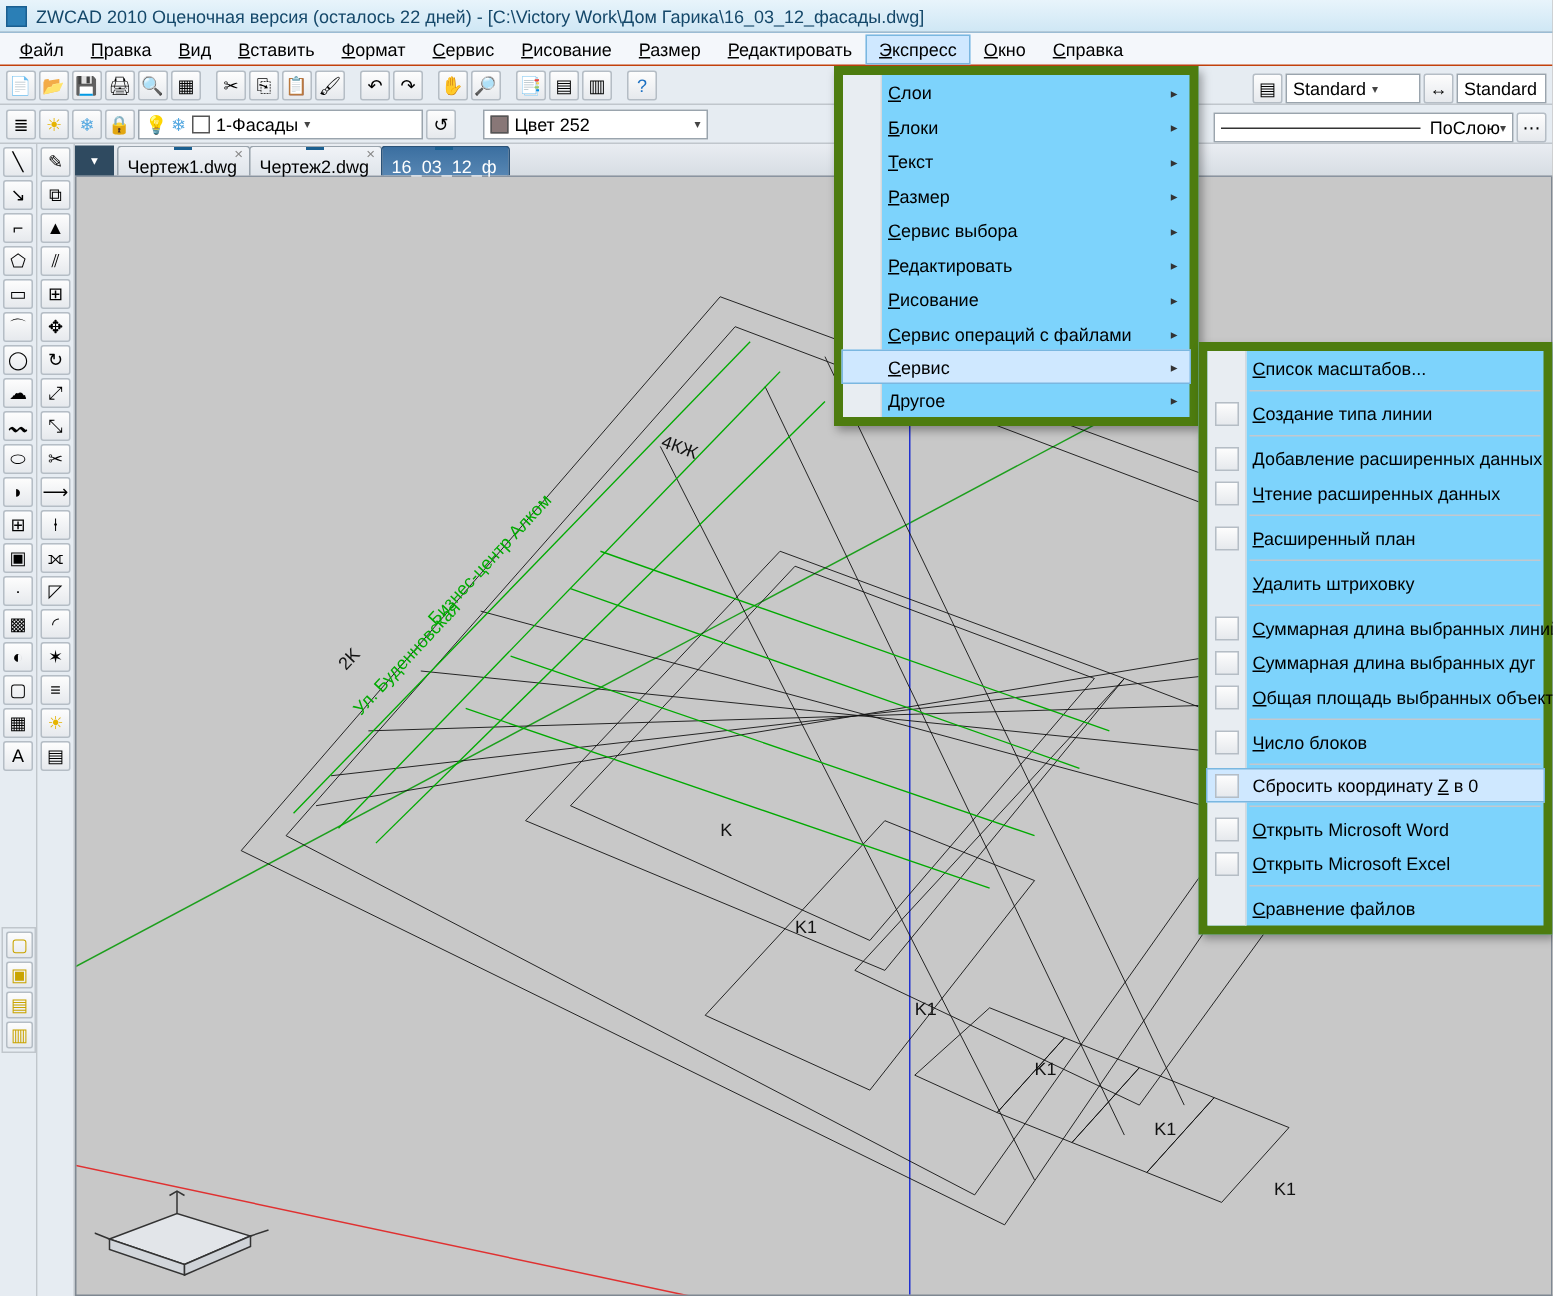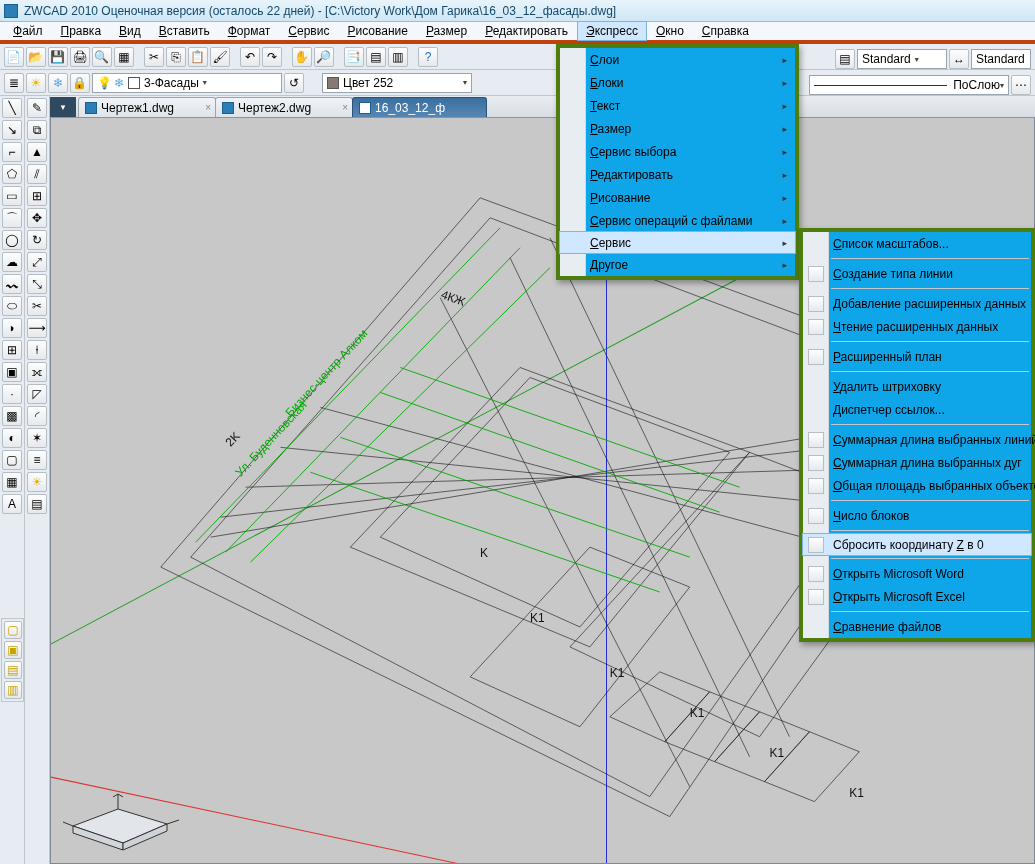--- a/index.html
+++ b/index.html
@@ -2,21 +2,21 @@
 <html><head>
 <meta charset="utf-8">
 <style>
   * { box-sizing: border-box; margin: 0; padding: 0; font-family: "Segoe UI", Tahoma, sans-serif; font-size: 12px; }
   body { width: 1035px; height: 864px; background: #c8c8c8; overflow: hidden; position: relative; }
 
   .titlebar { height: 22px; background: linear-gradient(#e8f4fb,#cfe7f5); display:flex; align-items:center; padding-left:4px; border-bottom:1px solid #9bbcd4;}
   .titlebar .app-icon { width:14px; height:14px; background:#2b7fb6; border:1px solid #1a5f90; margin-right:6px; display:inline-block;}
   .titlebar .title-text { color:#15486a; font-size:12px;}
 
-  .menubar { height:22px; background:#f4f7fb; display:flex; align-items:center; padding-left:4px; border-bottom:4px solid #c2410c;}
+  .menubar { height:22px; background:#f4f7fb; display:flex; align-items:center; padding-left:4px; border-bottom:1px solid #c2410c;}
   .menubar .mitem { padding:3px 9px; cursor:default;}
   .menubar .mitem.active { background:#cfe8ff; border:1px solid #7ab7e0; padding:2px 8px;}
 
   .toolbar-row { height:26px; background:#e6ecf2; border-bottom:1px solid #c0c6cc; display:flex; align-items:center; padding:0 4px; gap:2px;}
   .tbtn { width:20px; height:20px; background:linear-gradient(#fdfdfd,#e6e9ed); border:1px solid #b5bdc5; border-radius:2px; display:flex; align-items:center; justify-content:center;}
   .tbtn.sep { width:6px; background:none; border:none;}
   .combo { height:20px; background:#fff; border:1px solid #9aa4ad; display:flex; align-items:center; padding:0 4px; font-size:11px;}
   .combo .caret { margin-left:4px; font-size:8px; color:#444;}
   .swatch { width:12px; height:12px; border:1px solid #555; margin-right:4px; display:inline-block;}
 
@@ -24,37 +24,37 @@
   .left-toolbox { width:25px; background:#e6ecf2; border-right:1px solid #c0c6cc; display:flex; flex-direction:column; padding-top:2px; gap:2px;}
   .left-toolbox .tbtn { width:20px; height:20px; margin:0 auto;}
   .left-toolbox2 { width:25px; background:#e6ecf2; border-right:1px solid #c0c6cc; display:flex; flex-direction:column; padding-top:2px; gap:2px;}
   .left-toolbox2 .tbtn { width:20px; height:20px; margin:0 auto;}
   .left-floating { position:absolute; left:1px; top:522px; width:23px; background:#e6ecf2; border:1px solid #c0c6cc; display:flex; flex-direction:column; gap:2px; padding:2px; z-index:5;}
   .left-floating .tbtn{width:18px;height:18px;}
 
   .canvas-wrap { flex:1; display:flex; flex-direction:column; background:#c8c8c8; position:relative;}
   .tabstrip { height:22px; background:linear-gradient(#e9edf2,#d7dde3); display:flex; align-items:flex-end; padding-left:28px; gap:0; border-bottom:1px solid #8a94a0;}
   .tabstrip .navbox { position:absolute; left:0; width:26px; height:20px; background:#2f4a60; display:flex; align-items:center; justify-content:center; color:#fff; font-size:9px;}
-  .tab { height:20px; padding:0 41px 0 6px; background:linear-gradient(#f0f3f7,#dfe4ea); border:1px solid #9aa4ad; border-bottom:none; border-top-left-radius:3px; border-top-right-radius:3px; display:flex; align-items:center; gap:4px; margin-right:-1px; position:relative;}
+  .tab { height:20px; padding:0 8px 0 6px; background:linear-gradient(#f0f3f7,#dfe4ea); border:1px solid #9aa4ad; border-bottom:none; border-top-left-radius:3px; border-top-right-radius:3px; display:flex; align-items:center; gap:4px; margin-right:-1px; position:relative;flex-direction:column;}
   .tab .ficon { width:12px; height:12px; background:#2b7fb6; border:1px solid #1a5f90;}
   .tab.active { background:linear-gradient(#3b6fa0,#5786b3); color:#fff; border-color:#2a5278;}
   .tab .close { position:absolute; right:4px; font-size:10px; color:#888;}
 
   .canvas { flex:1; background:#c8c8c8; position:relative; overflow:hidden; border:1px solid #7f8892; border-top:none;}
   .canvas .gridaxis-x { position:absolute; left:0; width:1200px; height:1px; background:#e03030; transform-origin:left center;}
   .canvas .gridaxis-y { position:absolute; height:1200px; width:1px; background:#1d6f1d; transform-origin:center top;}
   .canvas .blueaxis { position:absolute; height:720px; width:1px; background:#2030d0; top:60px; left:555px;}
   .canvas .drawing { position:absolute; inset:0;}
   .canvas svg { position:absolute; inset:0;}
 
   .navwidget { position:absolute; left:12px; bottom:12px; width:120px; height:60px;}
   .navwidget svg { width:100%; height:100%;}
 
   
-  .menu { position:absolute; background:#0ea5e9; border:4px solid #4d7c0f; box-shadow:2px 3px 6px rgba(0,0,0,.35); z-index:50;}
+  .menu { position:absolute; background:#7dd3fc; border:6px solid #4d7c0f; box-shadow:2px 3px 6px rgba(0,0,0,.35); z-index:50;}
   .menu .row { height:23px; display:flex; align-items:center; padding:0 26px 0 30px; white-space:nowrap; position:relative;}
   .menu .row.hl { background:#cfe8ff; border:1px solid #7ab7e0; margin:-1px;}
   .menu .row .arrow { position:absolute; right:8px; font-size:9px; color:#333;}
   .menu .iconcol { position:absolute; left:0; top:0; bottom:0; width:26px; background:#e8edf2; border-right:1px solid #d4d9de;}
   .menu .pad { position:relative;}
   .menu .sep { height:1px; margin:3px 2px 3px 28px; background:#c3c8ce;}
   .menu .micon { position:absolute; left:5px; width:16px; height:16px; background:linear-gradient(#fdfdfd,#e6e9ed); border:1px solid #b5bdc5;}
   .menu .u { text-decoration:underline;}
 
   .rstrip { position:absolute; top:48px; right:0; height:22px; display:flex; align-items:center; gap:2px; padding:0 4px;}
@@ -110,21 +110,21 @@
 
 <div class="toolbar-row">
   <div class="tbtn">≣</div>
   <div class="tbtn" style="color:#e6b400;">☀</div>
   <div class="tbtn" style="color:#52a7e0;">❄</div>
   <div class="tbtn">🔒</div>
   <div class="combo" style="width:190px;">
     <span style="color:#e6b400;">💡</span>
       <span style="color:#52a7e0;margin-left:2px;">❄</span>
     <span class="swatch" style="background:#fff;margin-left:4px;"></span>
-    <span>3-Фасады</span>
+    <span>1-Фасады</span>
     <span class="caret">▾</span>
   </div>
   <div class="tbtn">↺</div>
   <div style="width:14px"></div>
   <div class="combo" style="width:150px;">
     <span class="swatch" style="background:#877;"></span>
     <span>Цвет 252</span>
     <span class="caret" style="margin-left:auto;">▾</span>
   </div>
 </div>
@@ -361,23 +361,20 @@
       </div>
       <div class="sep"></div>
       <div class="row">
         <span class="micon"></span>
         <span><span class="u">Р</span>асширенный план</span>
       </div>
       <div class="sep"></div>
       <div class="row">
         <span><span class="u">У</span>далить штриховку</span>
       </div>
-      <div class="row">
-        <span><span class="u">Д</span>испетчер ссылок...</span>
-      </div>
       <div class="sep"></div>
       <div class="row">
         <span class="micon"></span>
         <span><span class="u">С</span>уммарная длина выбранных линий</span>
       </div>
       <div class="row">
         <span class="micon"></span>
         <span><span class="u">С</span>уммарная длина выбранных дуг</span>
       </div>
       <div class="row">

